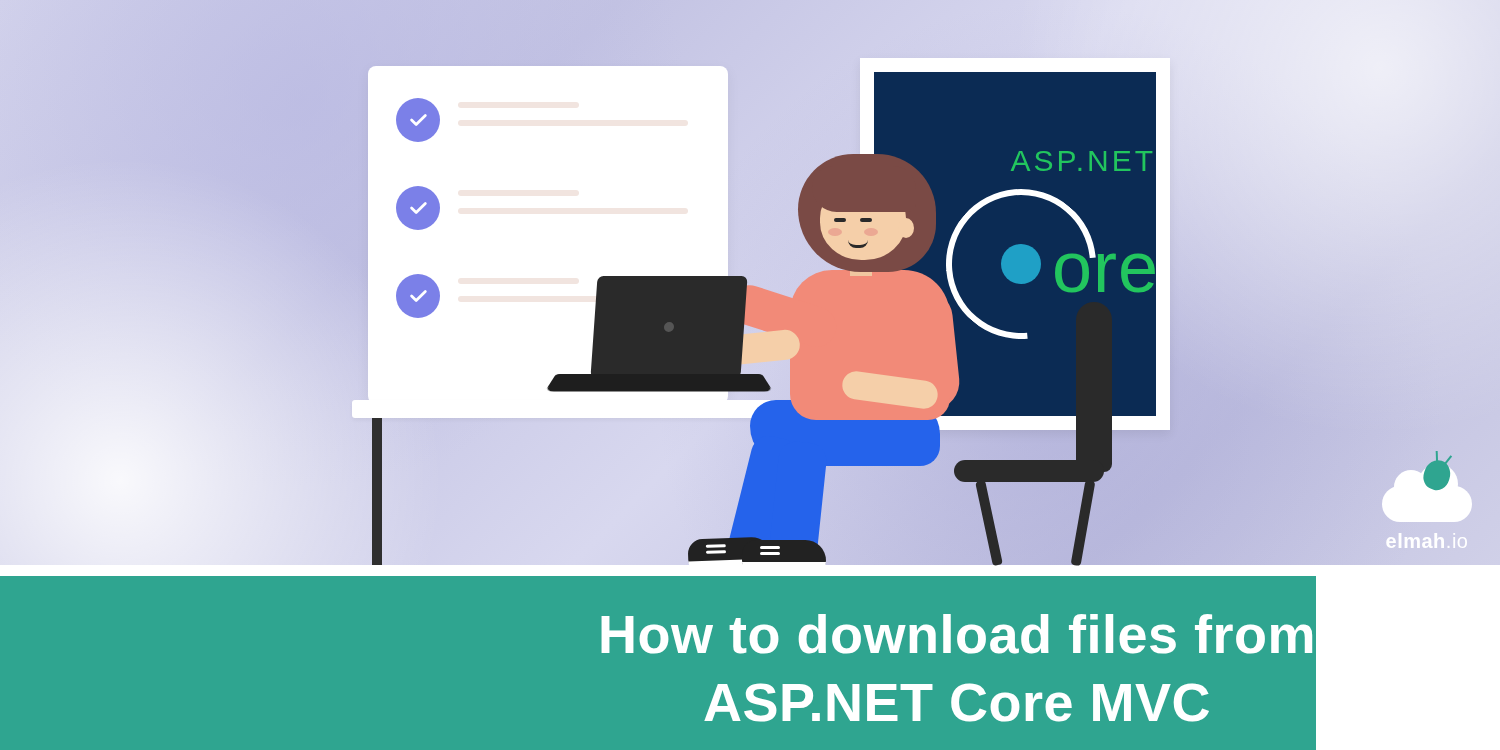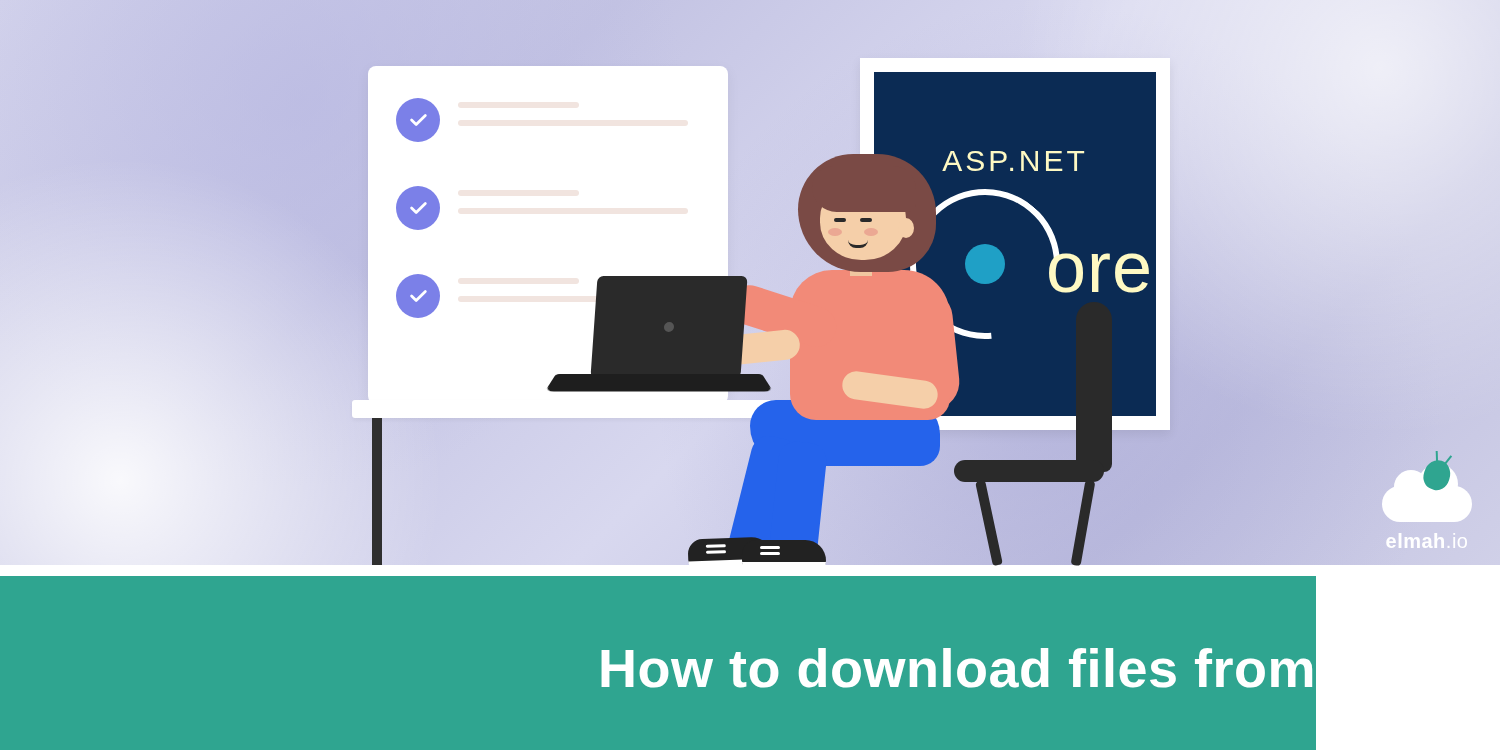--- a/index.html
+++ b/index.html
@@ -81,37 +81,37 @@
     position: absolute;
     left: 860px; top: 58px;
     width: 310px; height: 372px;
     background: #ffffff;
     padding: 14px;
     box-shadow: 0 4px 10px rgba(0,0,0,0.08);
   }
   .poster-inner {
     width: 100%; height: 100%;
     background: #0b2b54;
-    display: flex; flex-direction: column; align-items: center; justify-content: center;
-    color: #fef9c3;
+    display: flex; flex-direction: column; align-items: flex-end; justify-content: center;
+    color: #22c55e;
   }
   .poster-inner .asp { font-size: 30px; letter-spacing: 3px; font-weight: 400; margin-bottom: 6px;}
   .poster-inner .core-logo { position: relative; width: 210px; height: 160px; display:flex; align-items:center; justify-content:center;}
   .poster-inner .c-ring {
     width: 150px; height: 150px; border: 6px solid #fff; border-radius: 50%;
     border-right-color: transparent;
     transform: rotate(40deg);
     position: absolute; left: 0; top: 5px;
   }
   .poster-inner .core-dot {
     width: 40px; height: 40px; background: #1fa0c6; border-radius: 50%;
     position: absolute; left: 55px; top: 60px;
   }
   .poster-inner .ore {
-    position: absolute; left: 136px; top: 42px; font-size: 72px; font-weight: 400; letter-spacing: 1px;
+    position: absolute; left: 106px; top: 42px; font-size: 72px; font-weight: 400; letter-spacing: 1px;
   }
 
   
   .card {
     position: absolute;
     left: 368px; top: 66px;
     width: 360px; height: 338px;
     background: #ffffff;
     border-radius: 8px;
     box-shadow: 0 4px 14px rgba(0,0,0,0.06);
@@ -354,14 +354,15 @@
     <div class="t1">
       <span>elmah</span><span class="thin">.io</span>
     </div>
   </div>
 
 </div>
 
 <div class="title-bar">
   <h1>
     <span>How to download files from</span><br>
+    <span>ASP.NET Core MVC</span>
   </h1>
 </div>
 
 </body></html>

